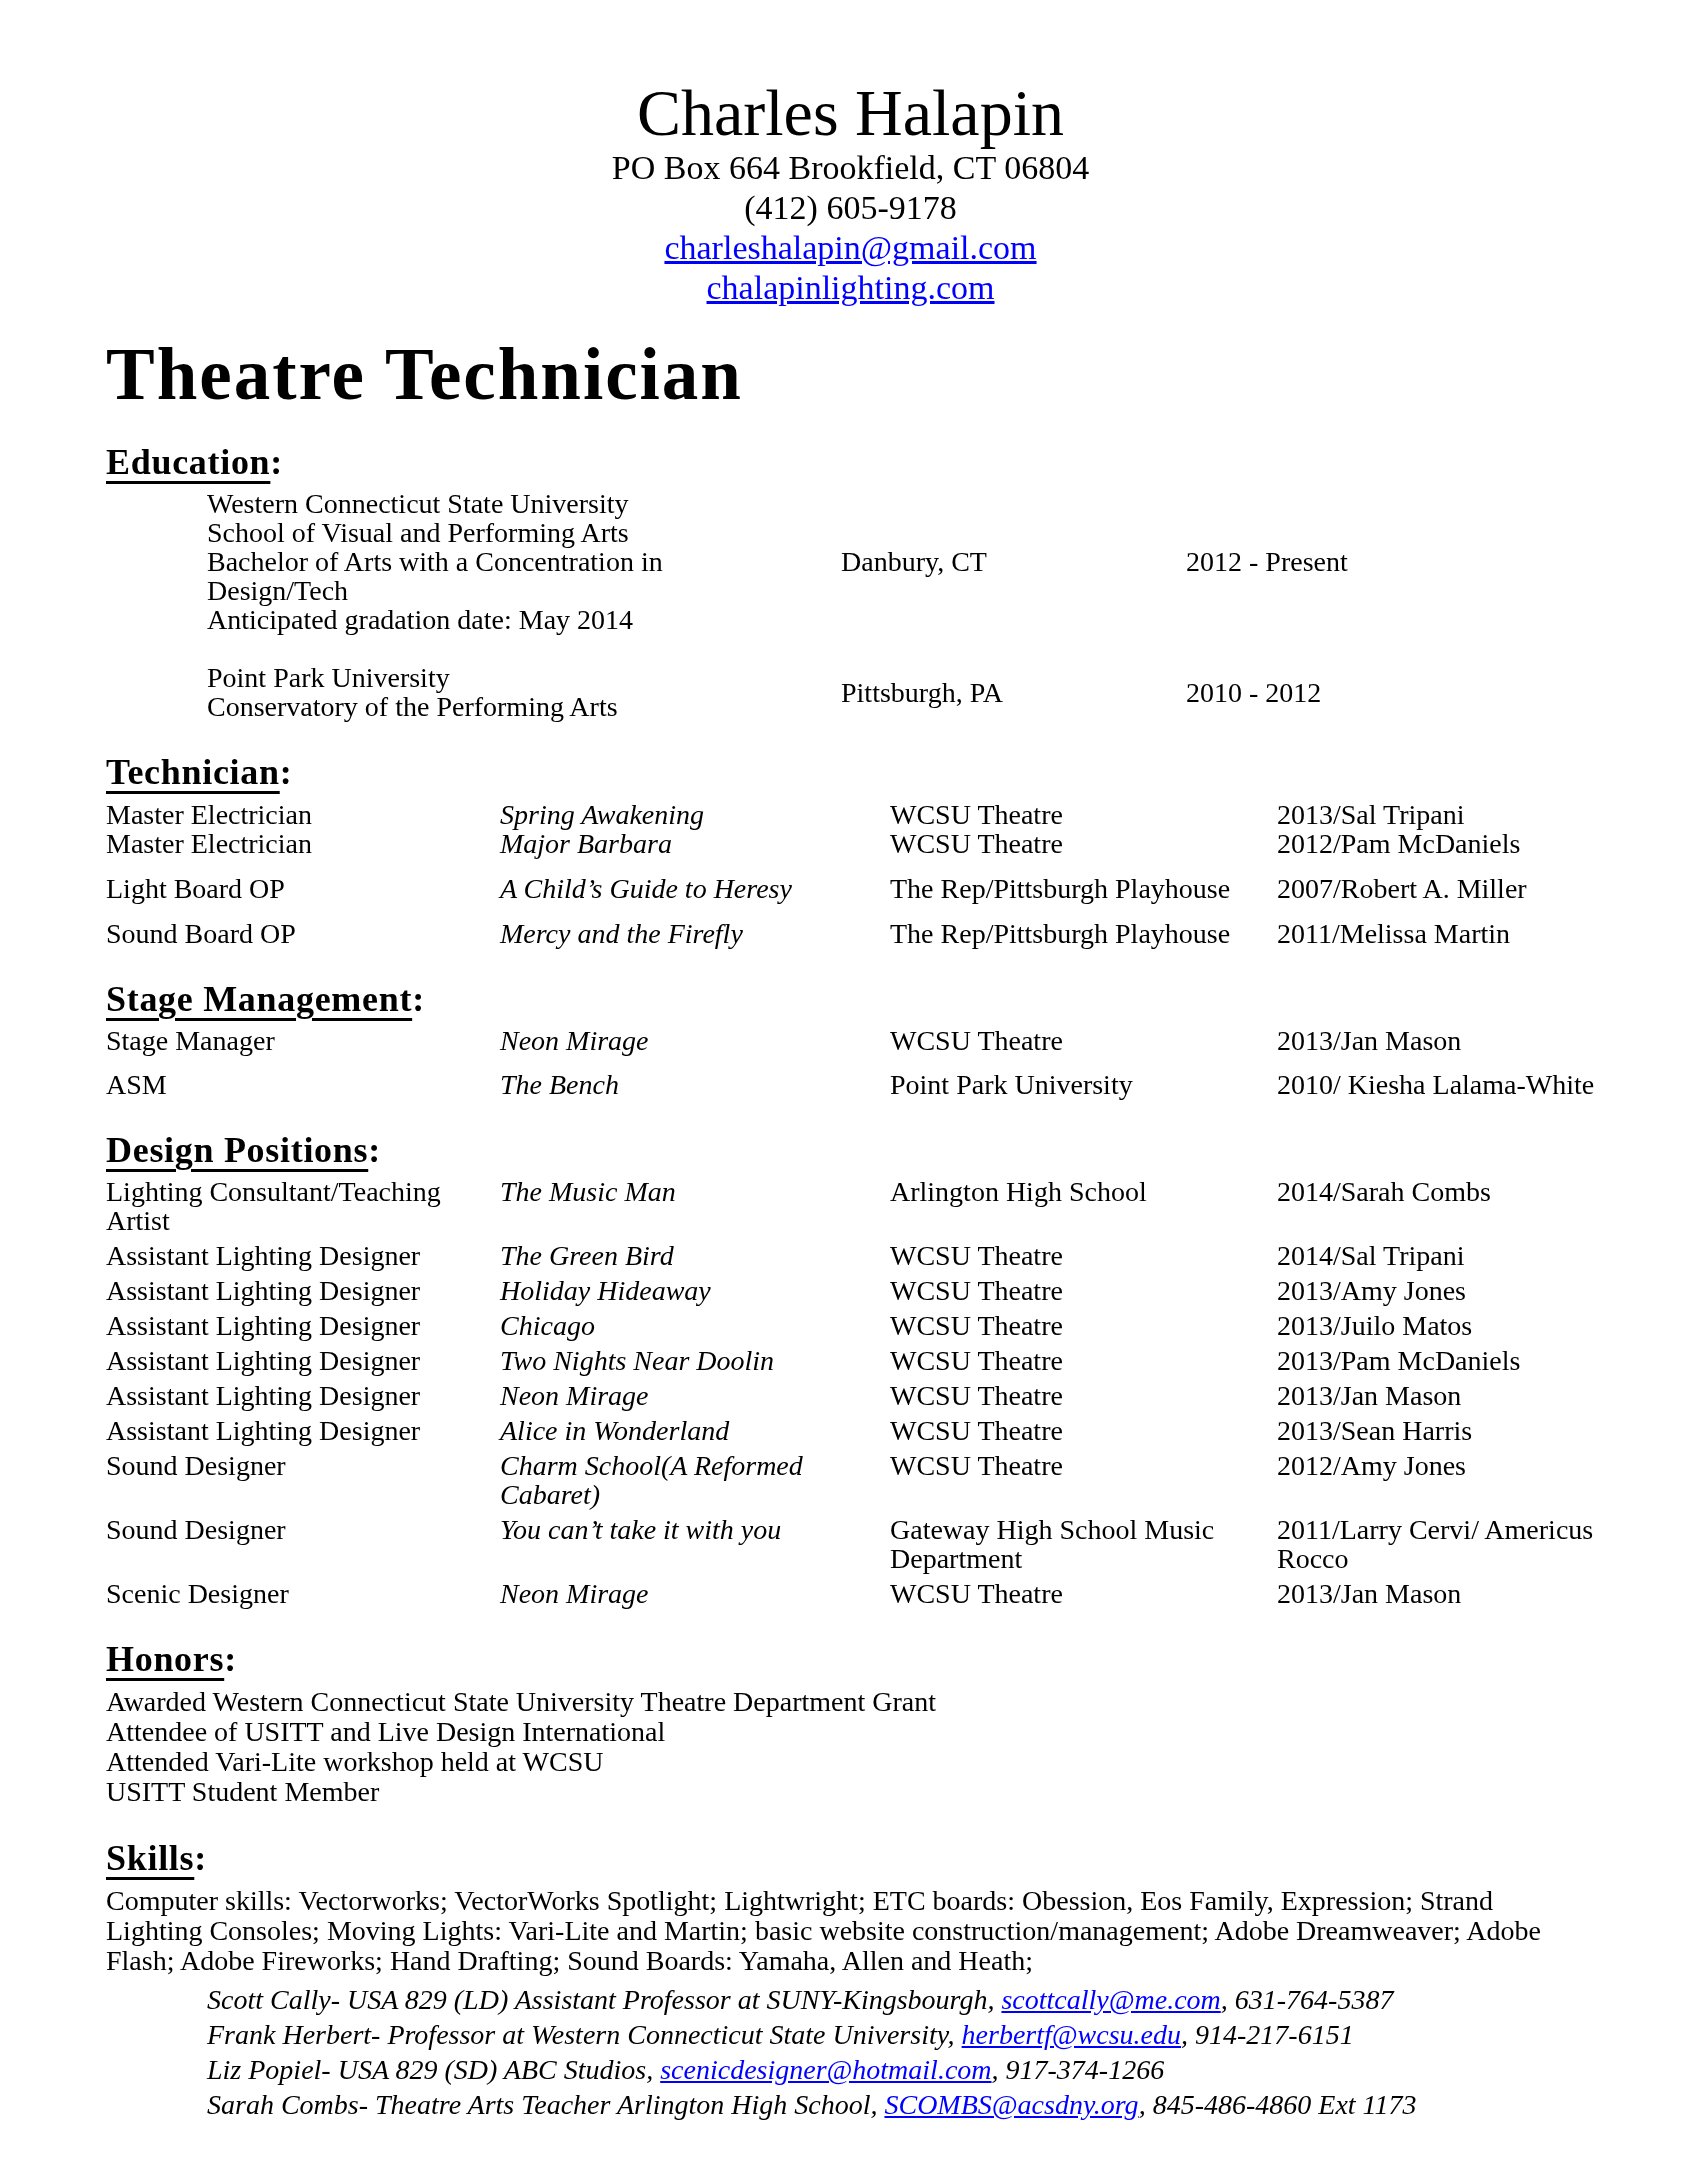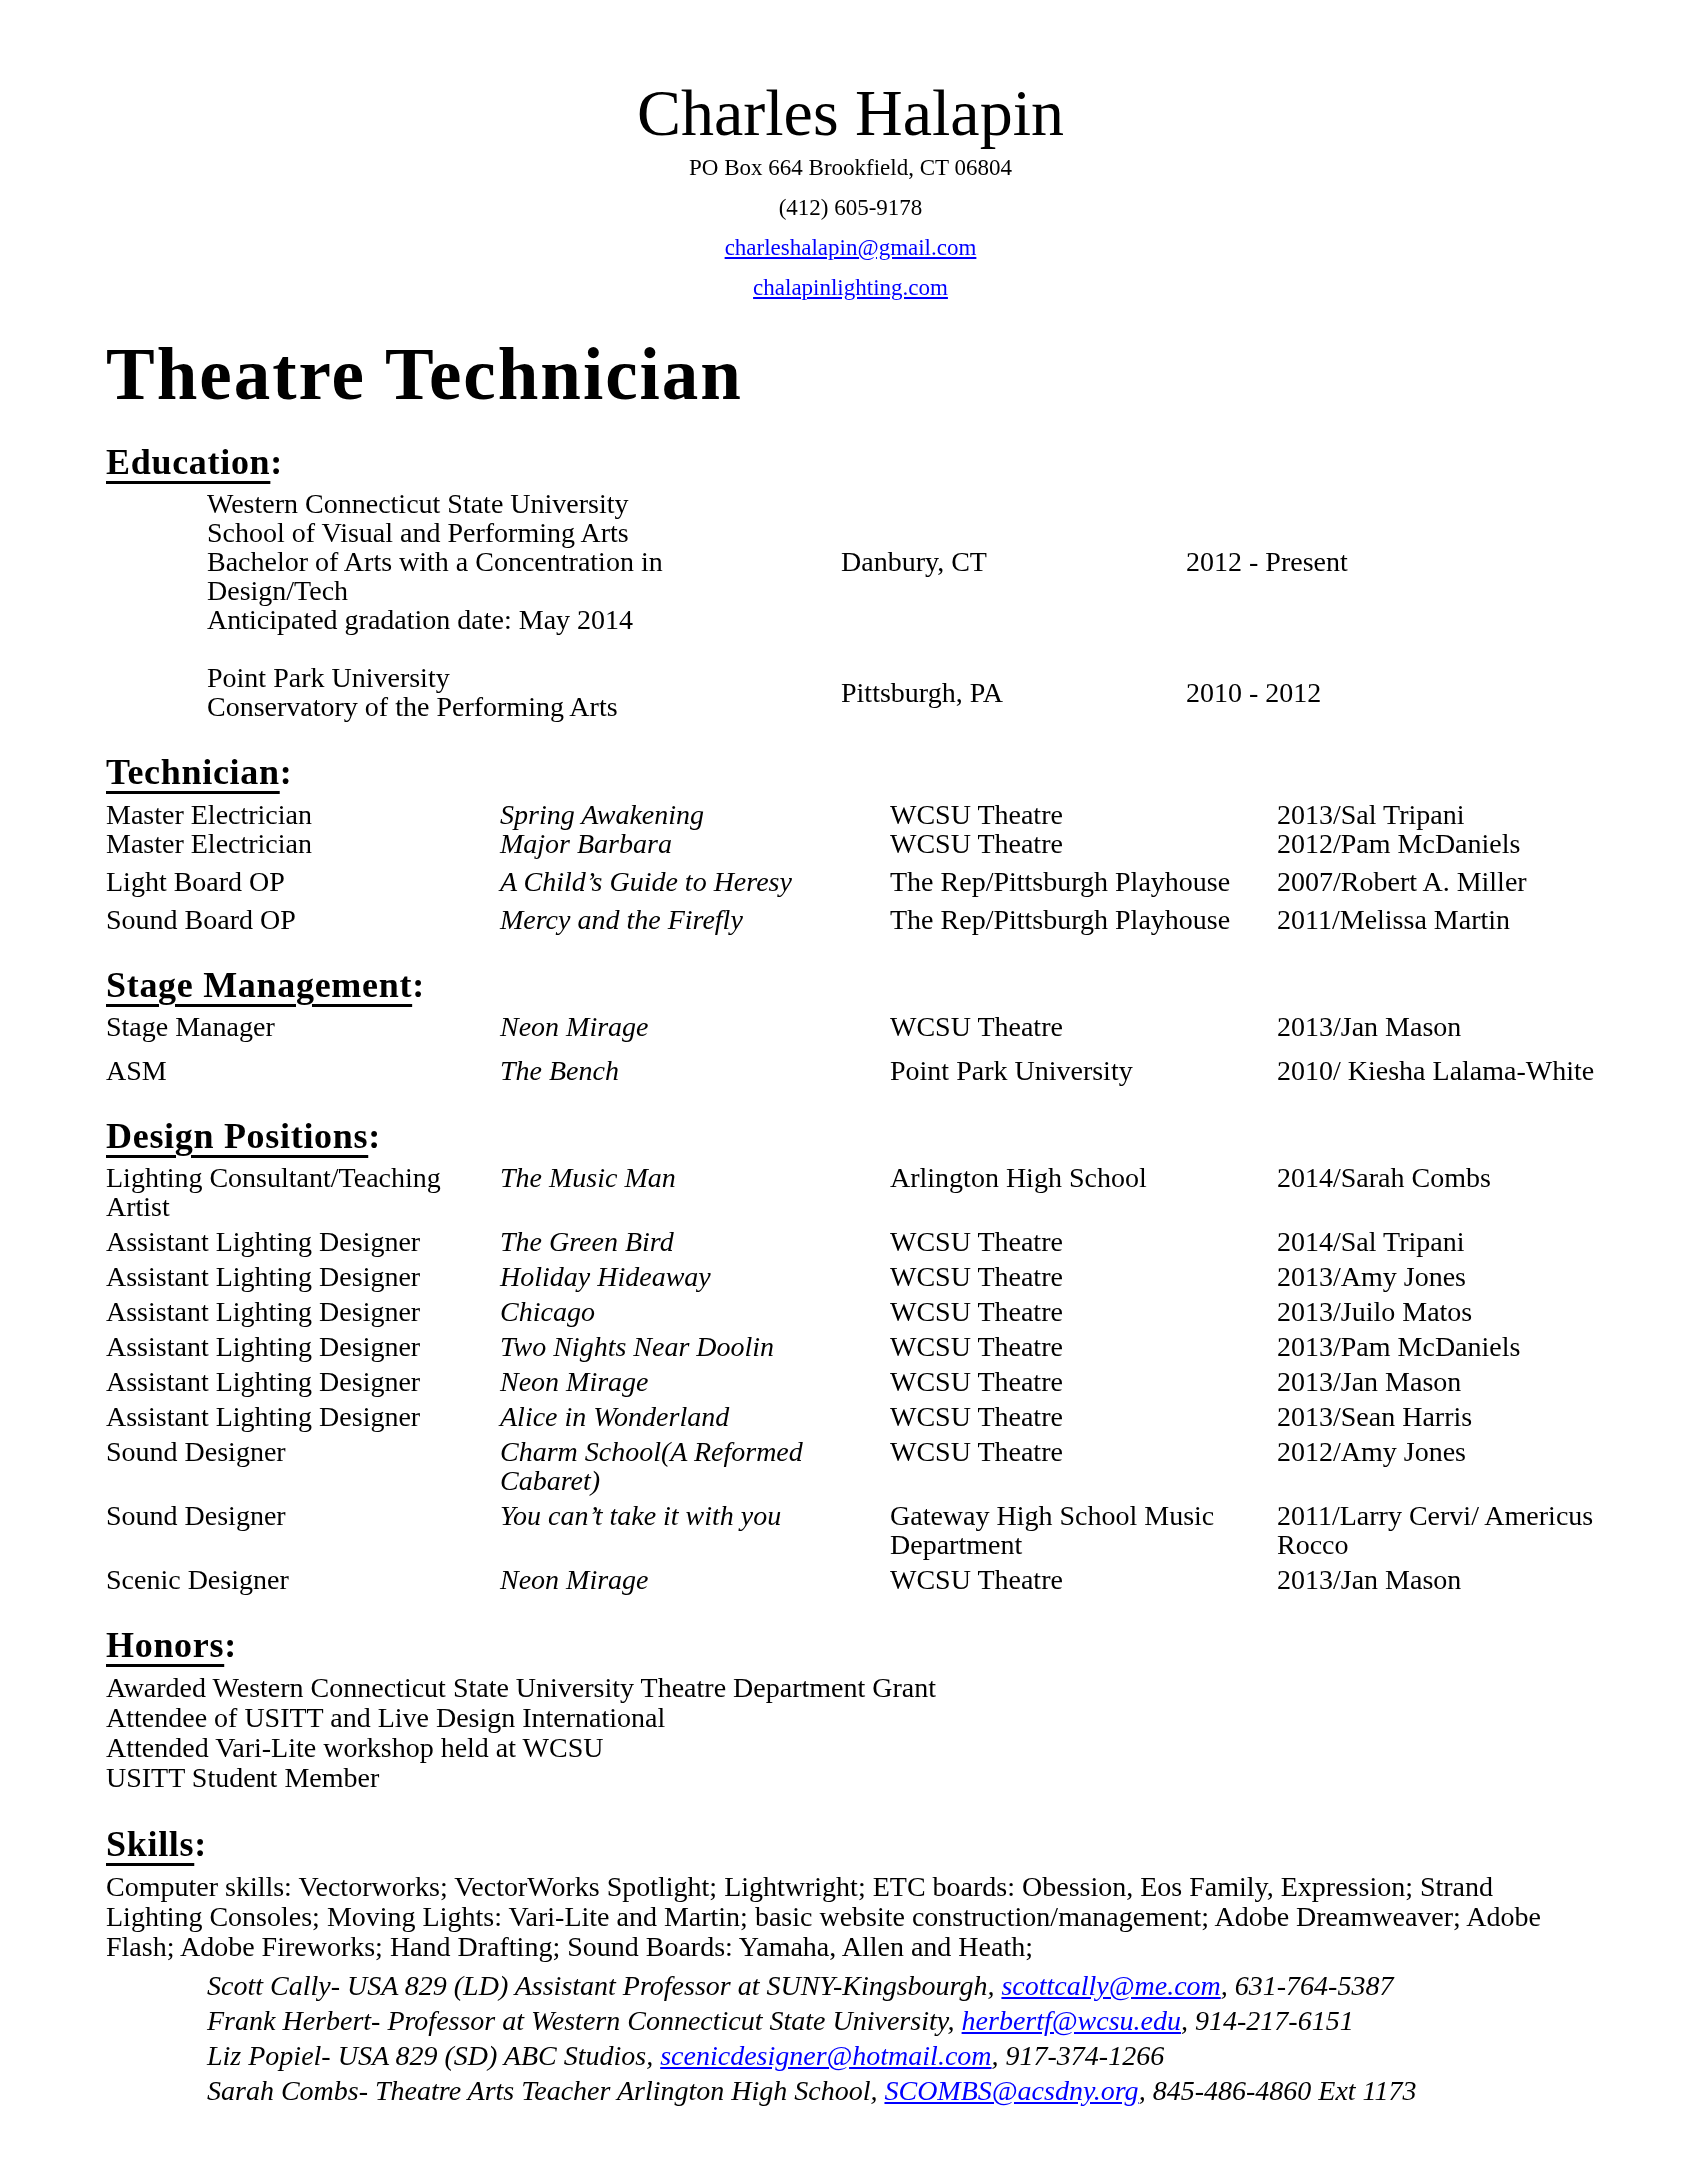--- a/index.html
+++ b/index.html
@@ -11,21 +11,21 @@
     background: #ffffff;
     font-family: "Liberation Serif", serif;
     color: #000000;
     box-sizing: border-box;
     padding: 78px 86px 9px 106px;
     overflow: hidden;
   }
   
   .contact { text-align: center; width: 1489px; }
   .person-name { font-size: 66px; line-height: 70px; }
-  .contact-line { font-size: 23px; line-height: 40px; }
+  .contact-line { font-size: 34px; line-height: 40px; }
   a.link { color: var(--link, #0000ff); text-decoration: underline; cursor: pointer; }
   
   .doc-title {
     font-size: 73px;
     font-weight: bold;
     letter-spacing: 2px;
     line-height: 78px;
     margin: 28px 0 0 0;
   }
   
@@ -46,21 +46,21 @@
   
   .edu { margin: 6.6px 0 0 101px; }
   .edu-entry { display: flex; align-items: center; gap: 36px; }
   .edu-entry + .edu-entry { margin-top: 29px; }
   .edu-lines { width: 598px; }
   .edu-line { font-size: 28px; line-height: 29px; }
   .edu-loc { width: 309px; font-size: 28px; line-height: 29px; }
   .edu-dates { flex: 1; font-size: 28px; line-height: 29px; }
   
   .rows4 { margin-top: 6.6px; }
-  .crow { display: flex; align-items: flex-start; width: 1495px; margin-top: 9px; }
+  .crow { display: flex; align-items: flex-start; width: 1495px; margin-top: 16px; }
   .crow.tight { margin-top: 0; }
   .crow.first { margin-top: 0; }
   .rows4.dp .crow { margin-top: 6px; }
   .rows4.sm .crow + .crow { margin-top: 14.6px; }
   .c1 { width: 394px; font-size: 28px; line-height: 29px; }
   .c2 { width: 390px; font-size: 28px; line-height: 29px; font-style: italic; }
   .c3 { width: 387px; font-size: 28px; line-height: 29px; }
   .c4 { width: 324px; font-size: 28px; line-height: 29px; }
   
   .plainlist { margin-top: 6.6px; }

